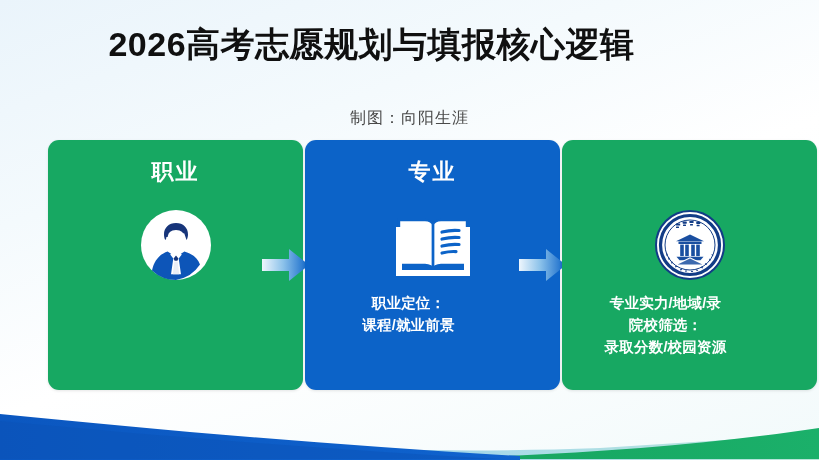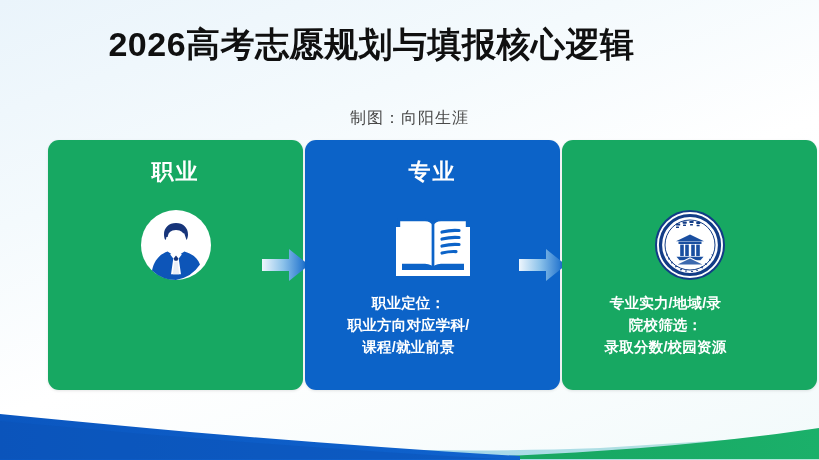--- a/index.html
+++ b/index.html
@@ -164,21 +164,20 @@
         <g stroke="#0C63C8" stroke-width="3.2" stroke-linecap="round" fill="none">
           <path d="M48 20c6-1.5 12-2 17-1.5"></path>
           <path d="M48 27c6-1.5 12-2 17-1.5"></path>
           <path d="M48 34c6-1.5 12-2 17-1.5"></path>
           <path d="M48 41c5-1.2 10-1.7 14-1.4"></path>
         </g>
       </svg>
     </div>
     <div class="card-body">
       <div>职业定位：</div>
-      <div>职业方向对应学科/</div>
       <div>课程/就业前景</div>
     </div>
   </div>
 
   <div class="arrow" id="arrow-1">
     <svg width="47" height="36" viewBox="0 0 47 36" aria-hidden="true">
       <defs>
         <linearGradient id="agrad1" x1="0" y1="0" x2="1" y2="0">
           <stop offset="0%" stop-color="#eef6fd"></stop>
           <stop offset="45%" stop-color="#8cc2ea"></stop>

